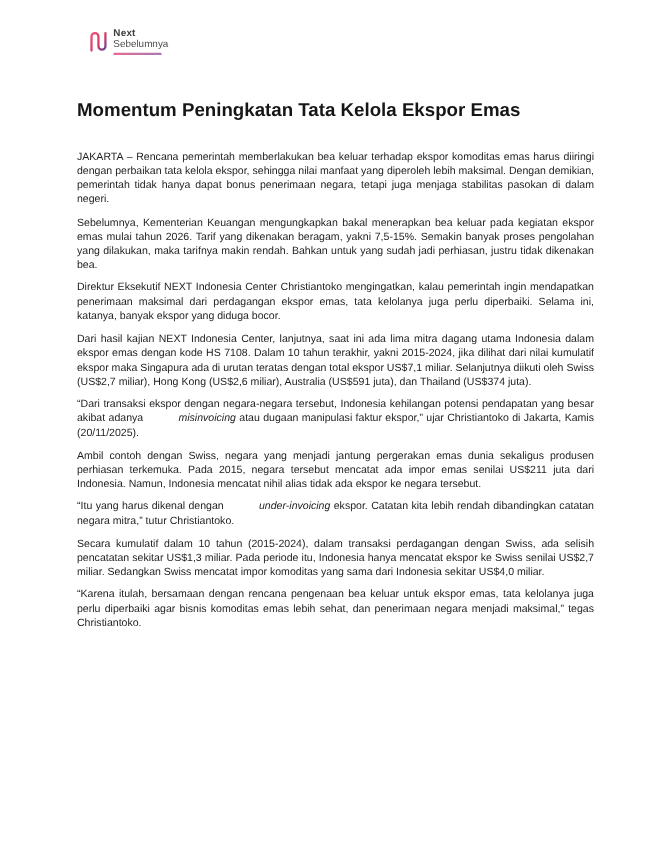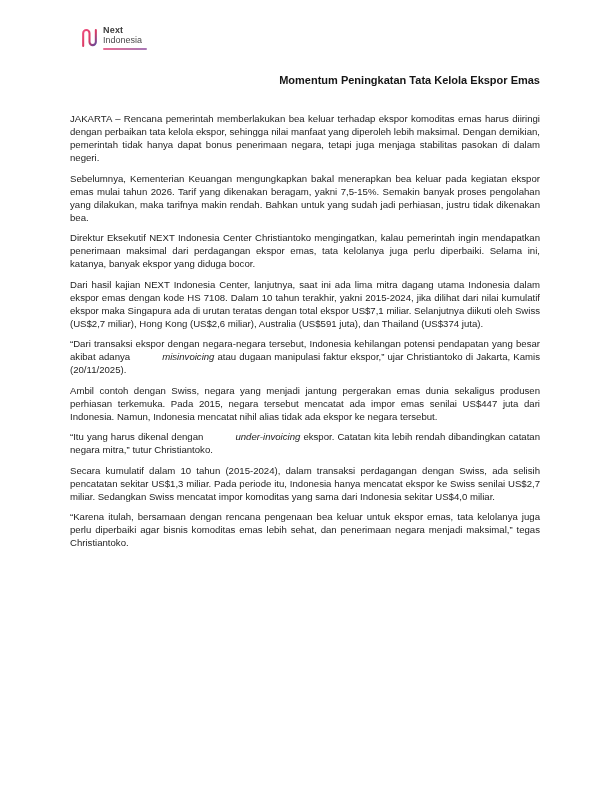--- a/index.html
+++ b/index.html
@@ -25,25 +25,25 @@
   .brand-top { font-size: 9px; font-weight: bold; color: #3b3b3b; letter-spacing: 0.2px; }
   .brand-bottom { font-size: 9px; color: #4a4a4a; margin-top: 1px; }
   .brand-tagline {
     width: 44px; height: 2.5px; margin-top: 2.5px; border-radius: 1px;
     background: linear-gradient(90deg, #e0376d, #b44585, #8a4a9e);
     opacity: 0.75;
   }
   .meta { text-align: right; font-size: 9.3px; line-height: 13px; color: #1e1e1e; }
   .meta-label { font-weight: bold; }
   .doc-title {
-    text-align: right;
+    text-align: left;
     font-weight: bold;
-    font-size: 11px;
+    font-size: 17px;
     color: #161616;
-    margin: 24px 69px 26px 70px;
+    margin: 40px 69px 26px 70px;
   }
   .content { margin: 0 69px 0 70px; }
   .para {
     font-size: 9.6px;
     line-height: 13px;
     text-align: justify;
     margin: 0 0 7.5px 0;
     color: #1d1d1d;
   }
   .para .it { font-style: italic; margin-left: 29px; }
@@ -60,33 +60,33 @@
           <linearGradient id="ng" x1="0" y1="0" x2="1" y2="1">
             <stop offset="0%" stop-color="#ee4d7e"></stop>
             <stop offset="55%" stop-color="#d93a63"></stop>
             <stop offset="100%" stop-color="#5b4a9e"></stop>
           </linearGradient>
         </defs>
         <path d="M4 23 V7 a4 4 0 0 1 8 0 v11 a4 4 0 0 0 8 0 V3" fill="none" stroke="url(#ng)" stroke-width="2.6" stroke-linecap="round"></path>
       </svg>
       <div class="brand-text">
         <span class="brand-top">Next</span>
-        <span class="brand-bottom">Indonesia</span>
+        <span class="brand-bottom">Sebelumnya</span>
         <span class="brand-tagline"></span>
       </div>
     </div>
   </div>
 
   <h1 class="doc-title">Momentum Peningkatan Tata Kelola Ekspor Emas</h1>
 
   <div class="content">
     <p class="para"><span>JAKARTA – Rencana pemerintah memberlakukan bea keluar terhadap ekspor komoditas emas harus diiringi dengan perbaikan tata kelola ekspor, sehingga nilai manfaat yang diperoleh lebih maksimal. Dengan demikian, pemerintah tidak hanya dapat bonus penerimaan negara, tetapi juga menjaga stabilitas pasokan di dalam negeri.</span></p>
     <p class="para"><span>Sebelumnya, Kementerian Keuangan mengungkapkan bakal menerapkan bea keluar pada kegiatan ekspor emas mulai tahun 2026. Tarif yang dikenakan beragam, yakni 7,5-15%. Semakin banyak proses pengolahan yang dilakukan, maka tarifnya makin rendah. Bahkan untuk yang sudah jadi perhiasan, justru tidak dikenakan bea.</span></p>
     <p class="para"><span>Direktur Eksekutif NEXT Indonesia Center Christiantoko mengingatkan, kalau pemerintah ingin mendapatkan penerimaan maksimal dari perdagangan ekspor emas, tata kelolanya juga perlu diperbaiki. Selama ini, katanya, banyak ekspor yang diduga bocor.</span></p>
     <p class="para"><span>Dari hasil kajian NEXT Indonesia Center, lanjutnya, saat ini ada lima mitra dagang utama Indonesia dalam ekspor emas dengan kode HS 7108. Dalam 10 tahun terakhir, yakni 2015-2024, jika dilihat dari nilai kumulatif ekspor maka Singapura ada di urutan teratas dengan total ekspor US$7,1 miliar. Selanjutnya diikuti oleh Swiss (US$2,7 miliar), Hong Kong (US$2,6 miliar), Australia (US$591 juta), dan Thailand (US$374 juta).</span></p>
     <p class="para"><span>“Dari transaksi ekspor dengan negara-negara tersebut, Indonesia kehilangan potensi pendapatan yang besar akibat adanya </span><span class="it">misinvoicing</span><span> atau dugaan manipulasi faktur ekspor,” ujar Christiantoko di Jakarta, Kamis (20/11/2025).</span></p>
-    <p class="para"><span>Ambil contoh dengan Swiss, negara yang menjadi jantung pergerakan emas dunia sekaligus produsen perhiasan terkemuka. Pada 2015, negara tersebut mencatat ada impor emas senilai US$447 juta dari Indonesia. Namun, Indonesia mencatat nihil alias tidak ada ekspor ke negara tersebut.</span></p>
+    <p class="para"><span>Ambil contoh dengan Swiss, negara yang menjadi jantung pergerakan emas dunia sekaligus produsen perhiasan terkemuka. Pada 2015, negara tersebut mencatat ada impor emas senilai US$211 juta dari Indonesia. Namun, Indonesia mencatat nihil alias tidak ada ekspor ke negara tersebut.</span></p>
     <p class="para"><span>“Itu yang harus dikenal dengan </span><span class="it">under-invoicing</span><span> ekspor. Catatan kita lebih rendah dibandingkan catatan negara mitra,” tutur Christiantoko.</span></p>
     <p class="para"><span>Secara kumulatif dalam 10 tahun (2015-2024), dalam transaksi perdagangan dengan Swiss, ada selisih pencatatan sekitar US$1,3 miliar. Pada periode itu, Indonesia hanya mencatat ekspor ke Swiss senilai US$2,7 miliar. Sedangkan Swiss mencatat impor komoditas yang sama dari Indonesia sekitar US$4,0 miliar.</span></p>
     <p class="para"><span>“Karena itulah, bersamaan dengan rencana pengenaan bea keluar untuk ekspor emas, tata kelolanya juga perlu diperbaiki agar bisnis komoditas emas lebih sehat, dan penerimaan negara menjadi maksimal,” tegas Christiantoko.</span></p>
   </div>
 
 </div>
 
 </body></html>

